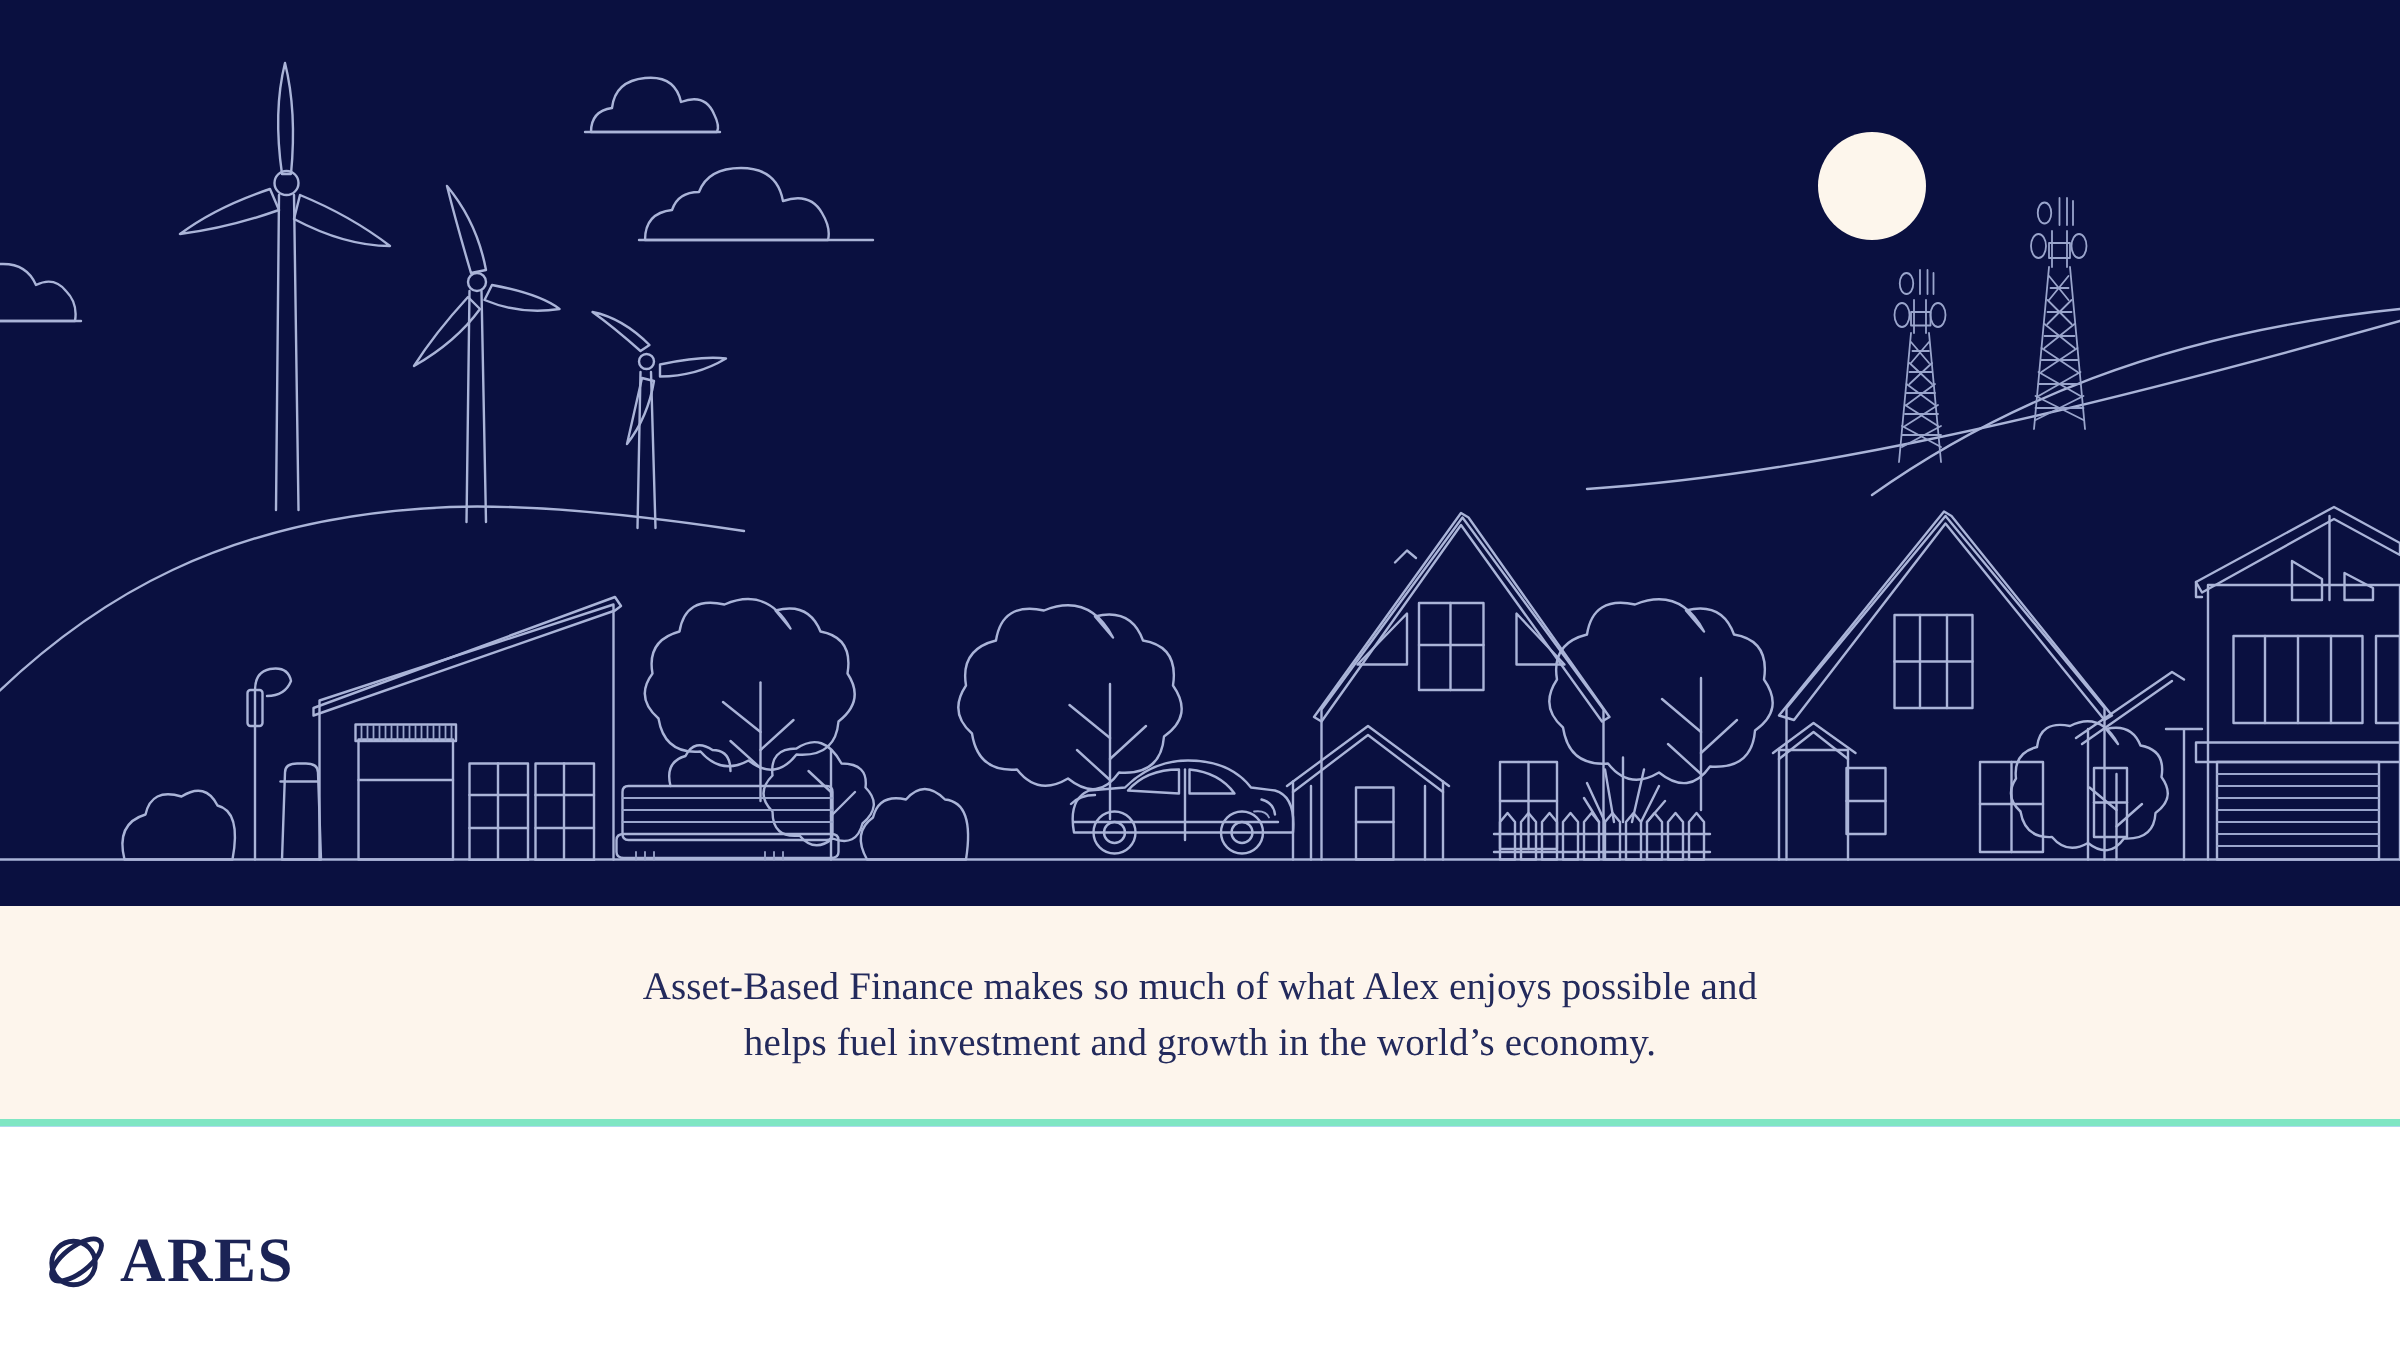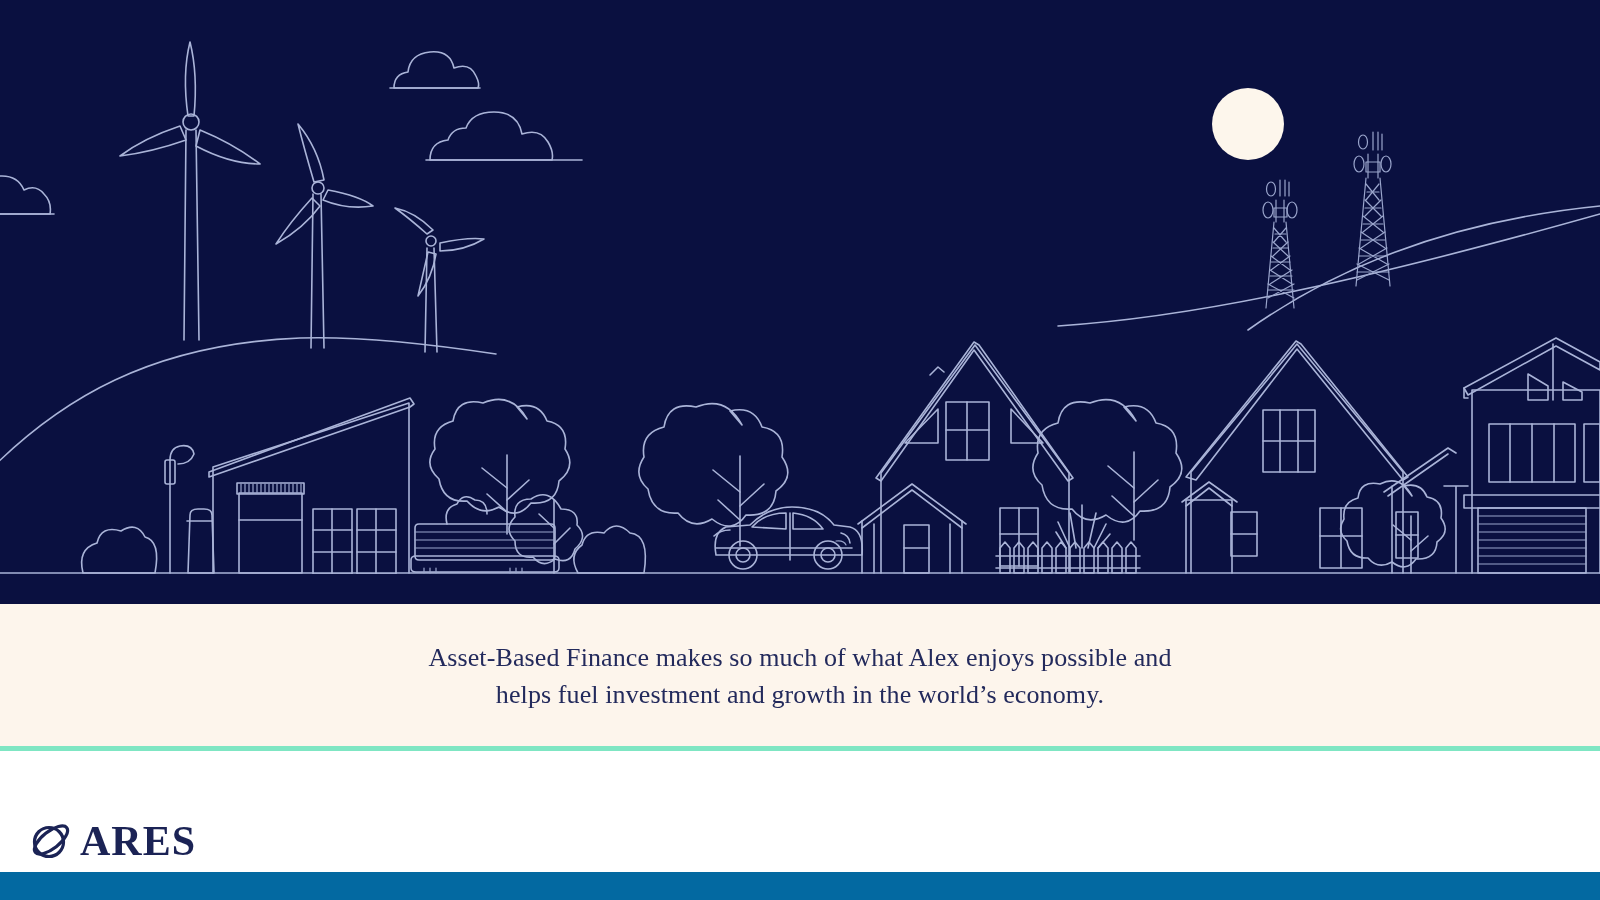--- a/index.html
+++ b/index.html
@@ -5,21 +5,21 @@
   * { margin:0; padding:0; box-sizing:border-box; }
   html, body {
     width:1600px; height:900px;
     background:#ffffff;
     font-family:"Liberation Serif", serif;
     overflow:hidden;
   }
   #page {
     position:relative;
     width:1600px; height:900px;
-    background:#0369a1;
+    background:#3b82f6;
   }
 
   
   .hero {
     position:absolute;
     left:0; top:0;
     width:1600px; height:604px;
     background:#0a1040;
     overflow:hidden;
   }
@@ -51,21 +51,21 @@
     position:absolute;
     left:0; top:746px;
     width:1600px; height:5px;
     background:#7fe6c3;
   }
 
   
   .footer {
     position:absolute;
     left:0; top:751px;
-    width:1600px; height:121px;
+    width:1600px; height:149px;
     background:#ffffff;
   }
   .logo {
     position:absolute;
     left:28px; top:68px;
     display:flex;
     align-items:center;
     gap:6px;
   }
   .logo-mark { display:block; }

